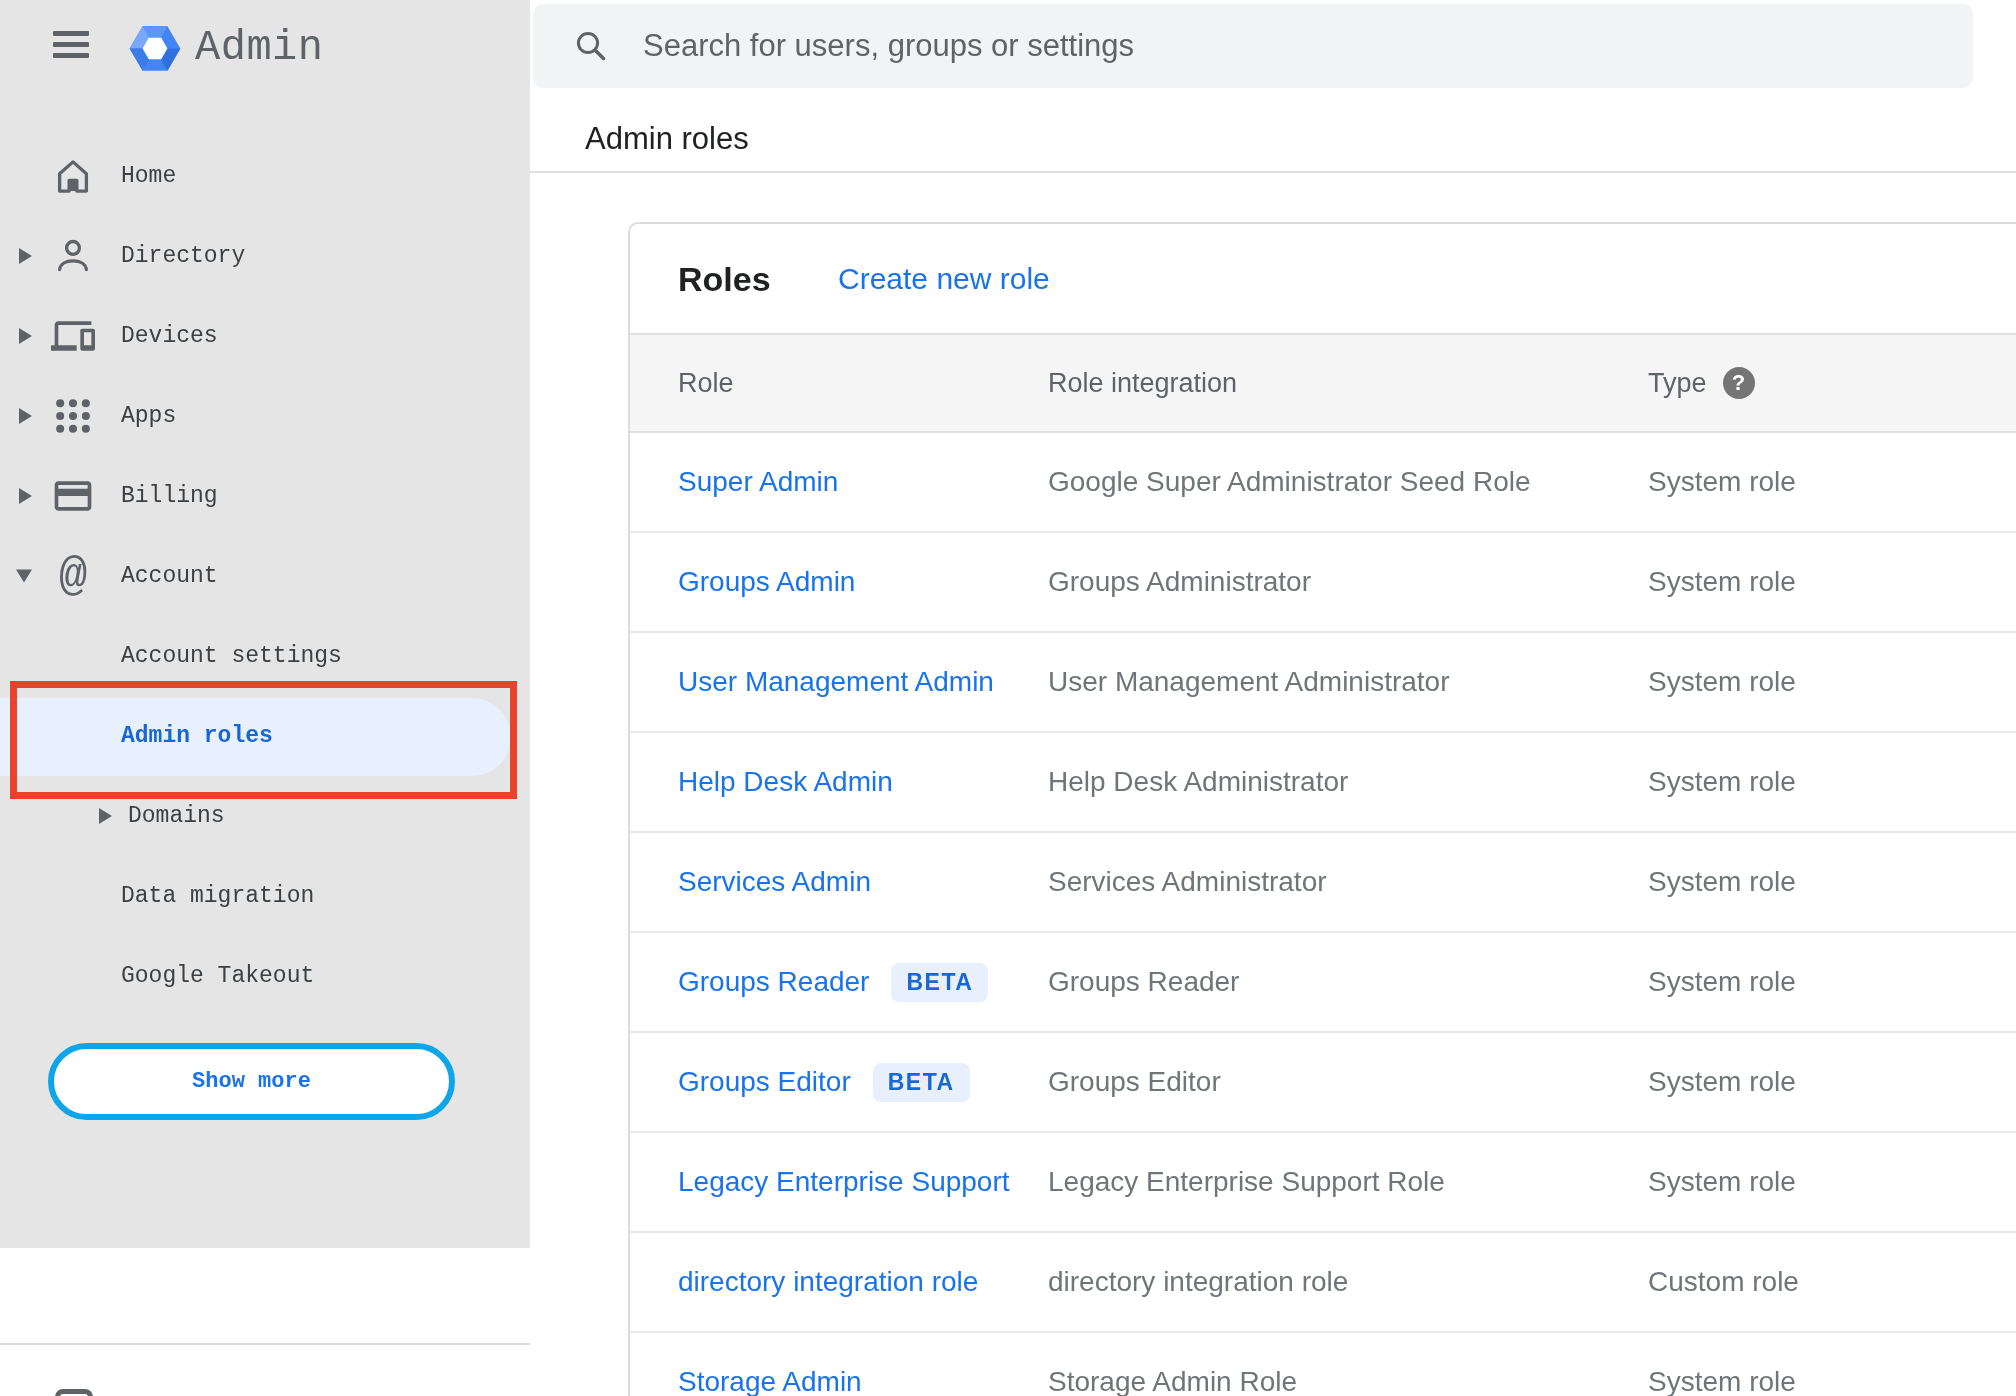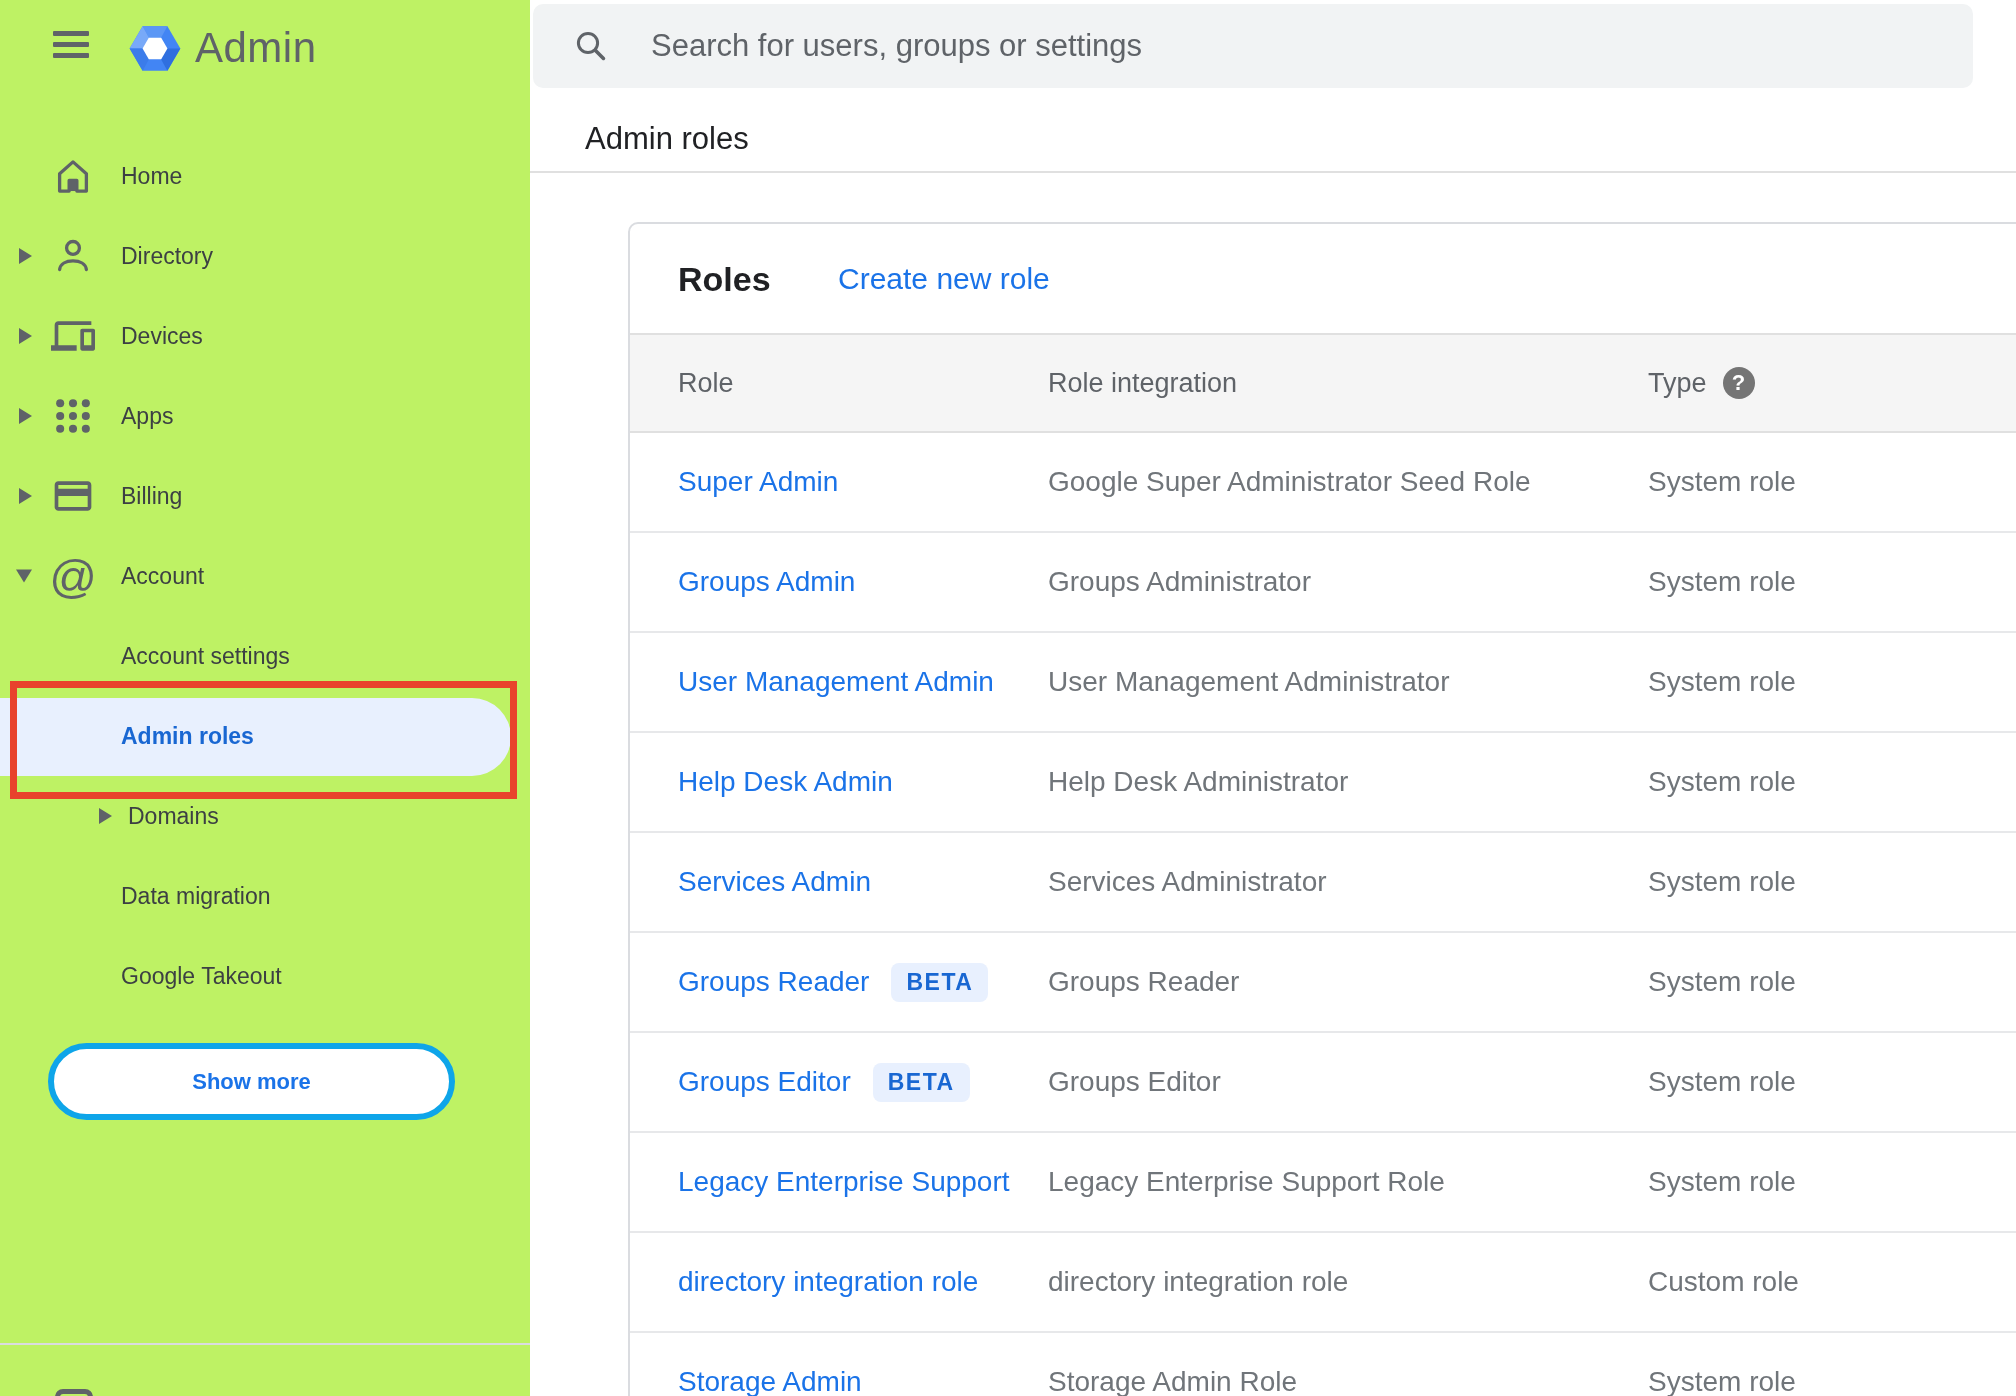--- a/index.html
+++ b/index.html
@@ -1,20 +1,20 @@
 <!DOCTYPE html>
 <html><head>
 <meta charset="utf-8">
 <style>
   html,body{margin:0;padding:0;background:#fff;}
   .page{position:relative;width:2016px;height:1396px;background:#fff;overflow:hidden;
         font-family:"Liberation Sans", sans-serif;color:#202124;}
 
   
-  .sidebar{position:absolute;left:0;top:0;width:530px;height:1396px;background:#bef264;}
+  .sidebar{position:absolute;left:0;top:0;width:530px;height:1248px;background:#e5e5e5;font-family:Liberation Mono, monospace;}
   .hamburger{position:absolute;left:53px;top:31px;width:36px;cursor:pointer;}
   .hamburger .bar{height:5px;background:#5f6368;border-radius:1px;margin-bottom:6px;}
   .hamburger .bar:last-child{margin-bottom:0;}
   .logo{position:absolute;left:128px;top:18px;height:60px;display:flex;align-items:center;}
   .logo svg{width:54px;height:57px;display:block;}
   .wordmark{margin-left:13px;font-size:42px;color:#5f6368;letter-spacing:.5px;}
 
   .nav{position:absolute;left:0;top:136px;width:530px;}
   .nav-item{position:relative;height:80px;cursor:pointer;}
   .exp-right{position:absolute;left:19px;top:50%;transform:translateY(-50%);width:0;height:0;
@@ -40,21 +40,21 @@
   .sidebar-bottom-divider{position:absolute;left:0;top:1343px;width:530px;height:2px;background:#dadce0;}
   .partial-icon{position:absolute;left:55px;top:1389px;width:38px;height:26px;
                 border:5px solid #5f6368;border-radius:8px;box-sizing:border-box;}
 
   
   .red-box{position:absolute;left:10px;top:681px;width:507px;height:118px;
            border:7px solid #e8432c;box-sizing:border-box;z-index:5;pointer-events:none;}
 
   
   .search-bar{position:absolute;left:533px;top:4px;width:1440px;height:84px;background:#f1f3f4;
-              border-radius:10px;display:flex;align-items:center;padding:0 24px 0 40px;box-sizing:border-box;gap:8px;}
+              border-radius:10px;display:flex;align-items:center;padding:0 24px 0 40px;box-sizing:border-box;}
   .search-ic svg{width:36px;height:36px;display:block;}
   .search-input{flex:1;margin-left:32px;border:none;outline:none;background:transparent;
                 font-size:31px;color:#202124;font-family:inherit;}
   .search-input::placeholder{color:#5f6368;opacity:1;}
 
   .breadcrumb{position:absolute;left:585px;top:121px;font-size:31px;color:#202124;}
   .breadcrumb-divider{position:absolute;left:530px;right:0;top:171px;height:2px;background:#e0e0e0;}
 
   
   .card{position:absolute;left:628px;top:222px;width:1394px;height:1185px;background:#fff;

